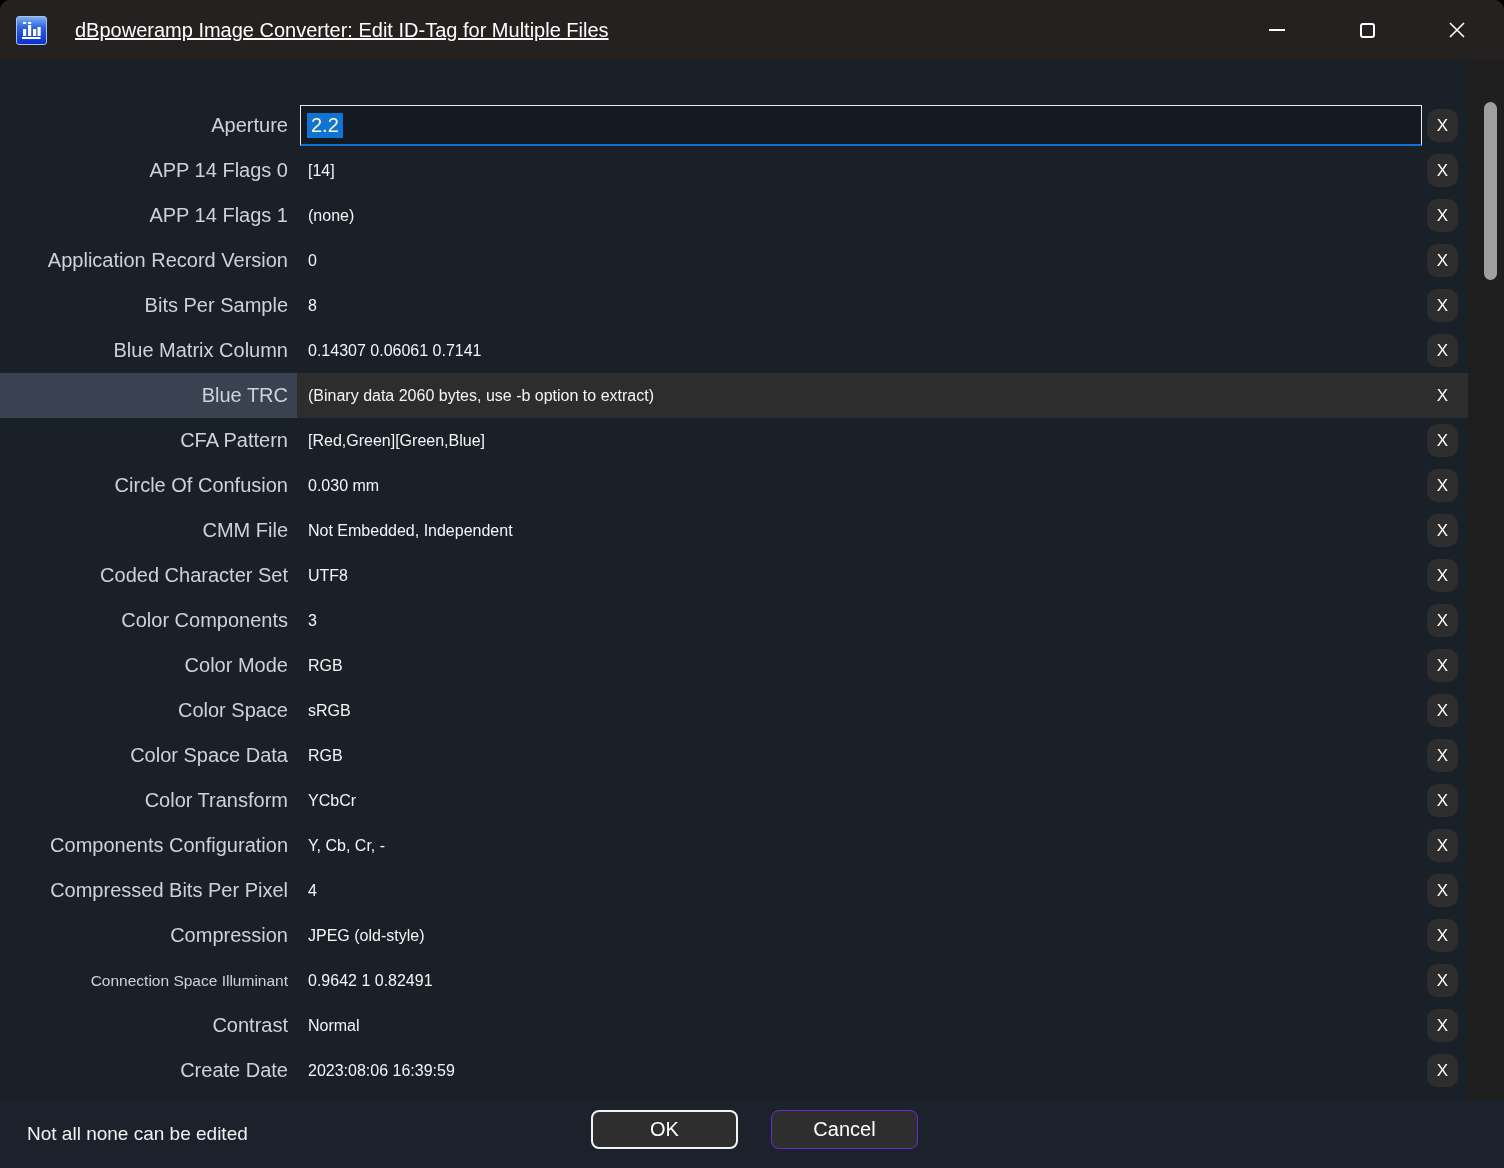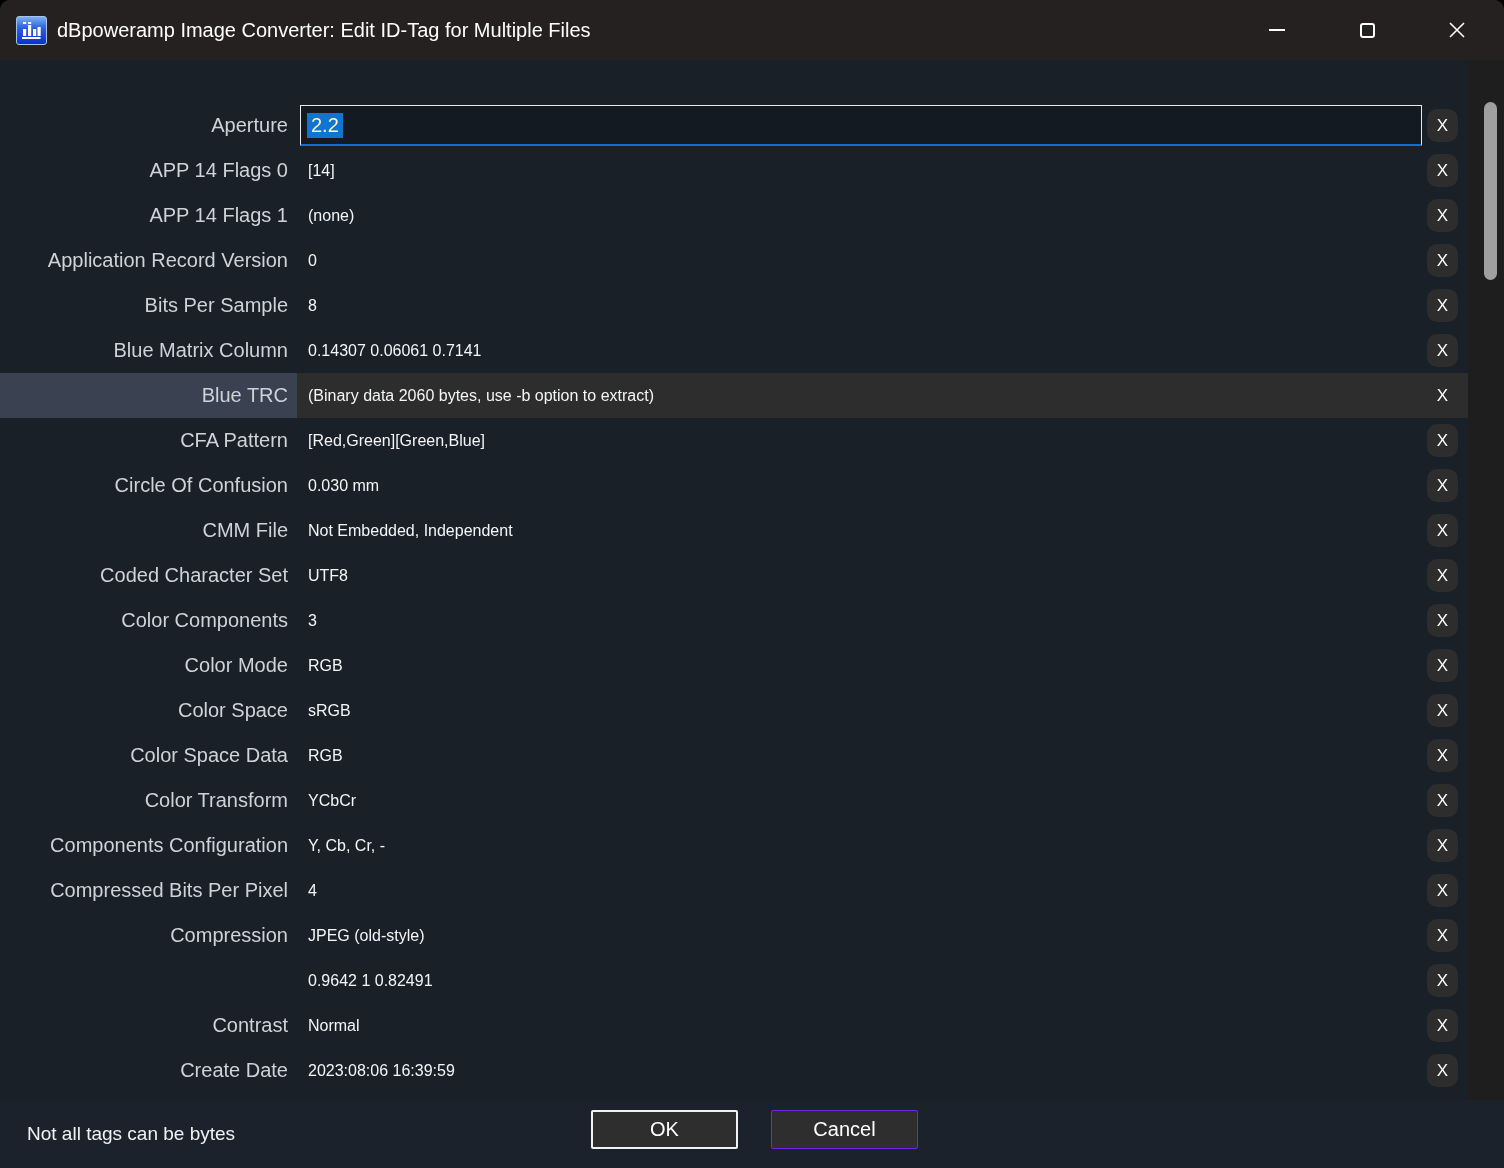--- a/index.html
+++ b/index.html
@@ -13,21 +13,21 @@
   .titlebar {
     position:absolute; top:0; left:0; right:0; height:60px;
     background:#252120; display:flex; align-items:center;
   }
   .app-icon {
     margin-left:16px; width:31px; height:29px; border-radius:3px;
     background:linear-gradient(180deg,#7db0f2 0%, #2b62e0 40%, #0b2fd0 100%);
     border:1px solid #a9c2ec;
     display:flex; align-items:center; justify-content:center; flex:0 0 auto;
   }
-  .title { margin-left:10px; color:#ffffff; font-size:20px; white-space:nowrap; }
+  .title { margin-left:28px; color:#ffffff; font-size:20px; white-space:nowrap;text-decoration:underline; }
   .win-controls { margin-left:auto; display:flex; gap:44px; margin-right:24px; height:100%; }
   .win-btn {
     width:46px; height:100%; background:transparent; border:none;
     display:flex; align-items:center; justify-content:center; cursor:pointer;
   }
   .glyph-min { width:16px; border-top:2px solid #fff; }
   .glyph-max { width:15px; height:15px; border:2px solid #fff; border-radius:3px; }
   
   .header-row {
     position:absolute; top:60px; left:0; width:1468px; height:43px;
@@ -74,21 +74,21 @@
     background:#a0a0a0; border-radius:7px; cursor:grab;
   }
   
   .footer {
     position:absolute; top:1100px; left:0; width:1504px; height:68px;
     background:#1c222c; display:flex; align-items:center;
   }
   .note { margin-left:27px; font-size:19px; color:#f0f1f3; }
   .btn {
     position:absolute; top:10px; width:147px; height:39px;
-    background:#2e2e2e; border-radius:2px; font-size:20px; color:#ffffff;
+    background:#2e2e2e; border-radius:8px; font-size:20px; color:#ffffff;
     font-family:inherit; cursor:pointer;
   }
   .btn.ok { left:591px; border:2px solid #f2f2f2; }
   .btn.cancel { left:771px; border:1px solid #6d28d9; }
 </style>
 </head>
 <body>
 
 <div class="window">
 
@@ -215,38 +215,39 @@
         <div class="label-cell">Compressed Bits Per Pixel</div>
         <div class="value-cell">4</div>
         <button class="clear-btn">X</button>
       </div>
       <div class="row">
         <div class="label-cell">Compression</div>
         <div class="value-cell">JPEG (old-style)</div>
         <button class="clear-btn">X</button>
       </div>
       <div class="row">
+        <div class="label-cell small">Connection Space Illuminant</div>
         <div class="value-cell">0.9642 1 0.82491</div>
         <button class="clear-btn">X</button>
       </div>
       <div class="row">
         <div class="label-cell">Contrast</div>
         <div class="value-cell">Normal</div>
         <button class="clear-btn">X</button>
       </div>
       <div class="row">
         <div class="label-cell">Create Date</div>
         <div class="value-cell">2023:08:06 16:39:59</div>
         <button class="clear-btn">X</button>
       </div>
     </div>
 
   <div class="right-strip">
     <div class="scroll-thumb"></div>
   </div>
 
   <div class="footer">
-    <span class="note">Not all tags can be bytes</span>
+    <span class="note">Not all none can be edited</span>
     <button class="btn ok">OK</button>
     <button class="btn cancel">Cancel</button>
   </div>
 
 </div>
 
 </body></html>

